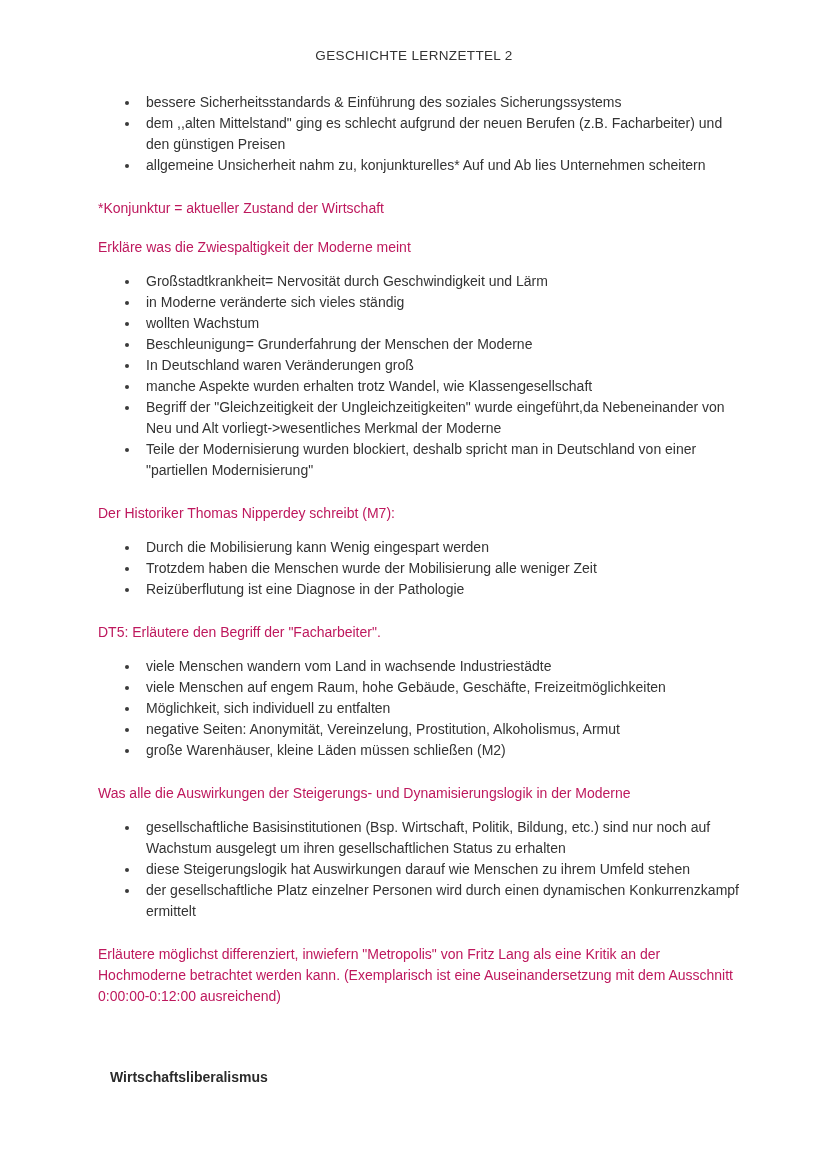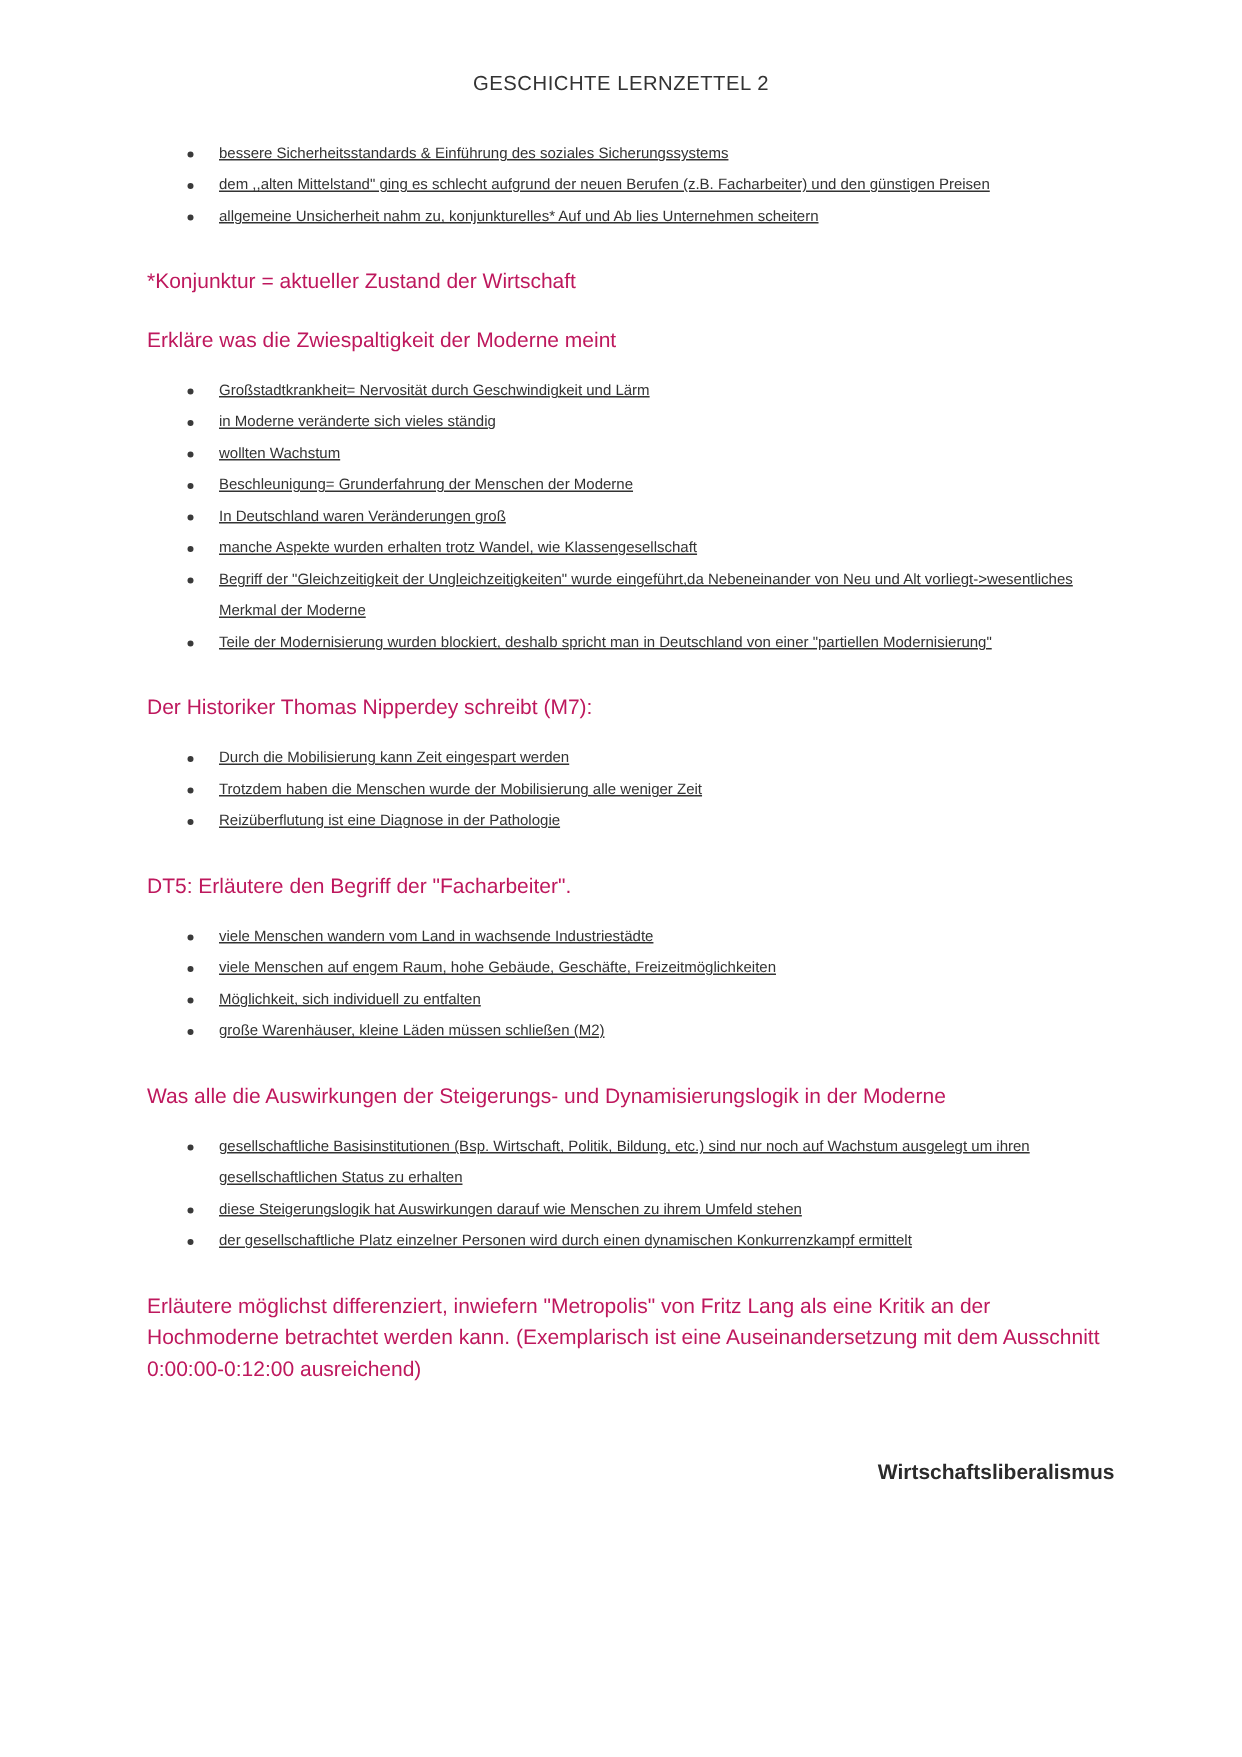--- a/index.html
+++ b/index.html
@@ -52,43 +52,41 @@
   .gap-xl { height: 48px; }
 
   ul.bullets {
     margin: 0;
     padding: 0;
     list-style: none;
   }
   ul.bullets > li {
     position: relative;
     padding-left: 48px;
-    font-size: 10px;
+    font-size: 14px;
     line-height: 21px;
     color: #333333;
     margin: 0;
-    text-decoration: underline;
   }
   ul.bullets > li::before {
     content: "";
     position: absolute;
     left: 27px;
     top: 9px;
     width: 4px;
     height: 4px;
     background: #3a3a3a;
     border-radius: 50%;
   }
   .heading-bold {
     font-size: 14px;
     line-height: 21px;
     font-weight: bold;
     color: #2b2b2b;
-    margin: 0;
-    text-align: right;
+    margin: 12px;
   }
 </style>
 </head>
 <body>
 
 <div class="page">
 
   <div class="doc-title">GESCHICHTE LERNZETTEL 2</div>
 
   <div class="body-flow">
@@ -109,31 +107,32 @@
         <li>Beschleunigung= Grunderfahrung der Menschen der Moderne</li>
         <li>In Deutschland waren Veränderungen groß</li>
         <li>manche Aspekte wurden erhalten trotz Wandel, wie Klassengesellschaft</li>
         <li>Begriff der "Gleichzeitigkeit der Ungleichzeitigkeiten" wurde eingeführt,da Nebeneinander von Neu und Alt vorliegt-&gt;wesentliches Merkmal der Moderne</li>
         <li>Teile der Modernisierung wurden blockiert, deshalb spricht man in Deutschland von einer "partiellen Modernisierung"</li>
       </ul>
       <div class="gap-lg"></div>
       <p class="para">Der Historiker Thomas Nipperdey schreibt (M7):</p>
       <div class="gap-sm"></div>
       <ul class="bullets">
-        <li>Durch die Mobilisierung kann Zeit eingespart werden</li>
+        <li>Durch die Mobilisierung kann Wenig eingespart werden</li>
         <li>Trotzdem haben die Menschen wurde der Mobilisierung alle weniger Zeit</li>
         <li> Reizüberflutung ist eine Diagnose in der Pathologie</li>
       </ul>
       <div class="gap-lg"></div>
       <p class="para">DT5: Erläutere den Begriff der "Facharbeiter".</p>
       <div class="gap-sm"></div>
       <ul class="bullets">
         <li>viele Menschen wandern vom Land in wachsende Industriestädte</li>
         <li>viele Menschen auf engem Raum, hohe Gebäude, Geschäfte, Freizeitmöglichkeiten</li>
         <li>Möglichkeit, sich individuell zu entfalten</li>
+        <li>negative Seiten: Anonymität, Vereinzelung, Prostitution, Alkoholismus, Armut</li>
         <li>große Warenhäuser, kleine Läden müssen schließen (M2)</li>
       </ul>
       <div class="gap-lg"></div>
       <p class="para">Was alle die Auswirkungen der Steigerungs- und Dynamisierungslogik in der Moderne</p>
       <div class="gap-sm"></div>
       <ul class="bullets">
         <li>gesellschaftliche Basisinstitutionen (Bsp. Wirtschaft, Politik, Bildung, etc.) sind nur noch auf Wachstum ausgelegt um ihren gesellschaftlichen Status zu erhalten</li>
         <li>diese Steigerungslogik hat Auswirkungen darauf wie Menschen zu ihrem Umfeld stehen</li>
         <li>der gesellschaftliche Platz einzelner Personen wird durch einen dynamischen Konkurrenzkampf ermittelt</li>
       </ul>

